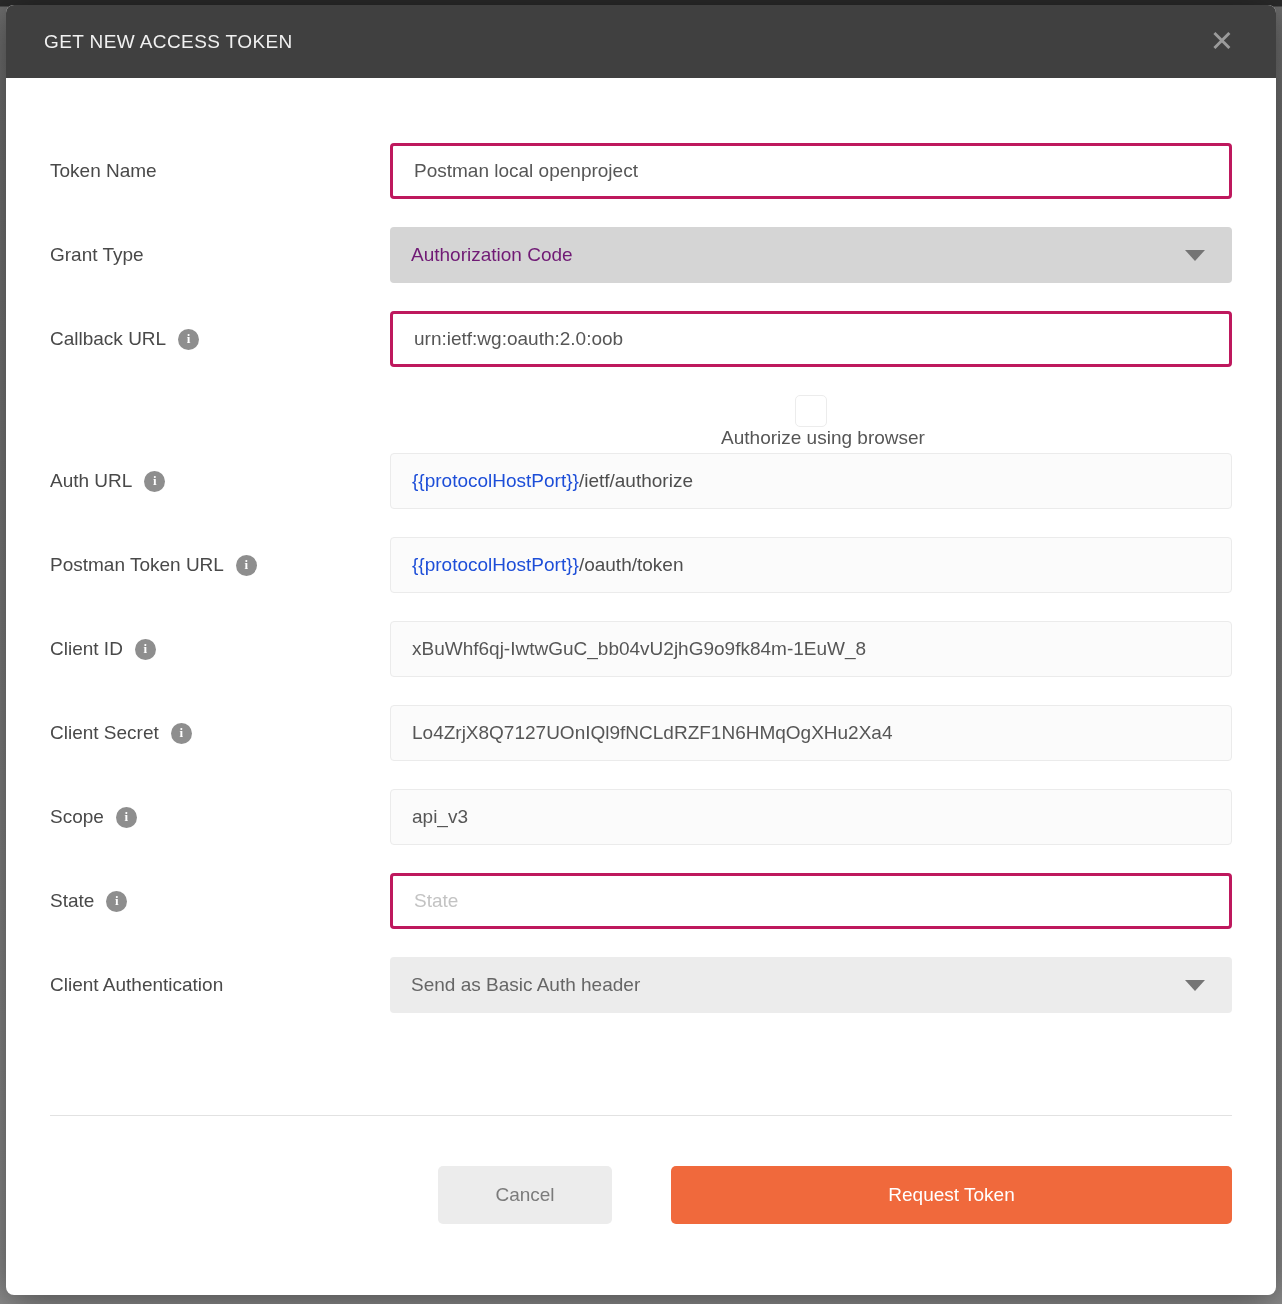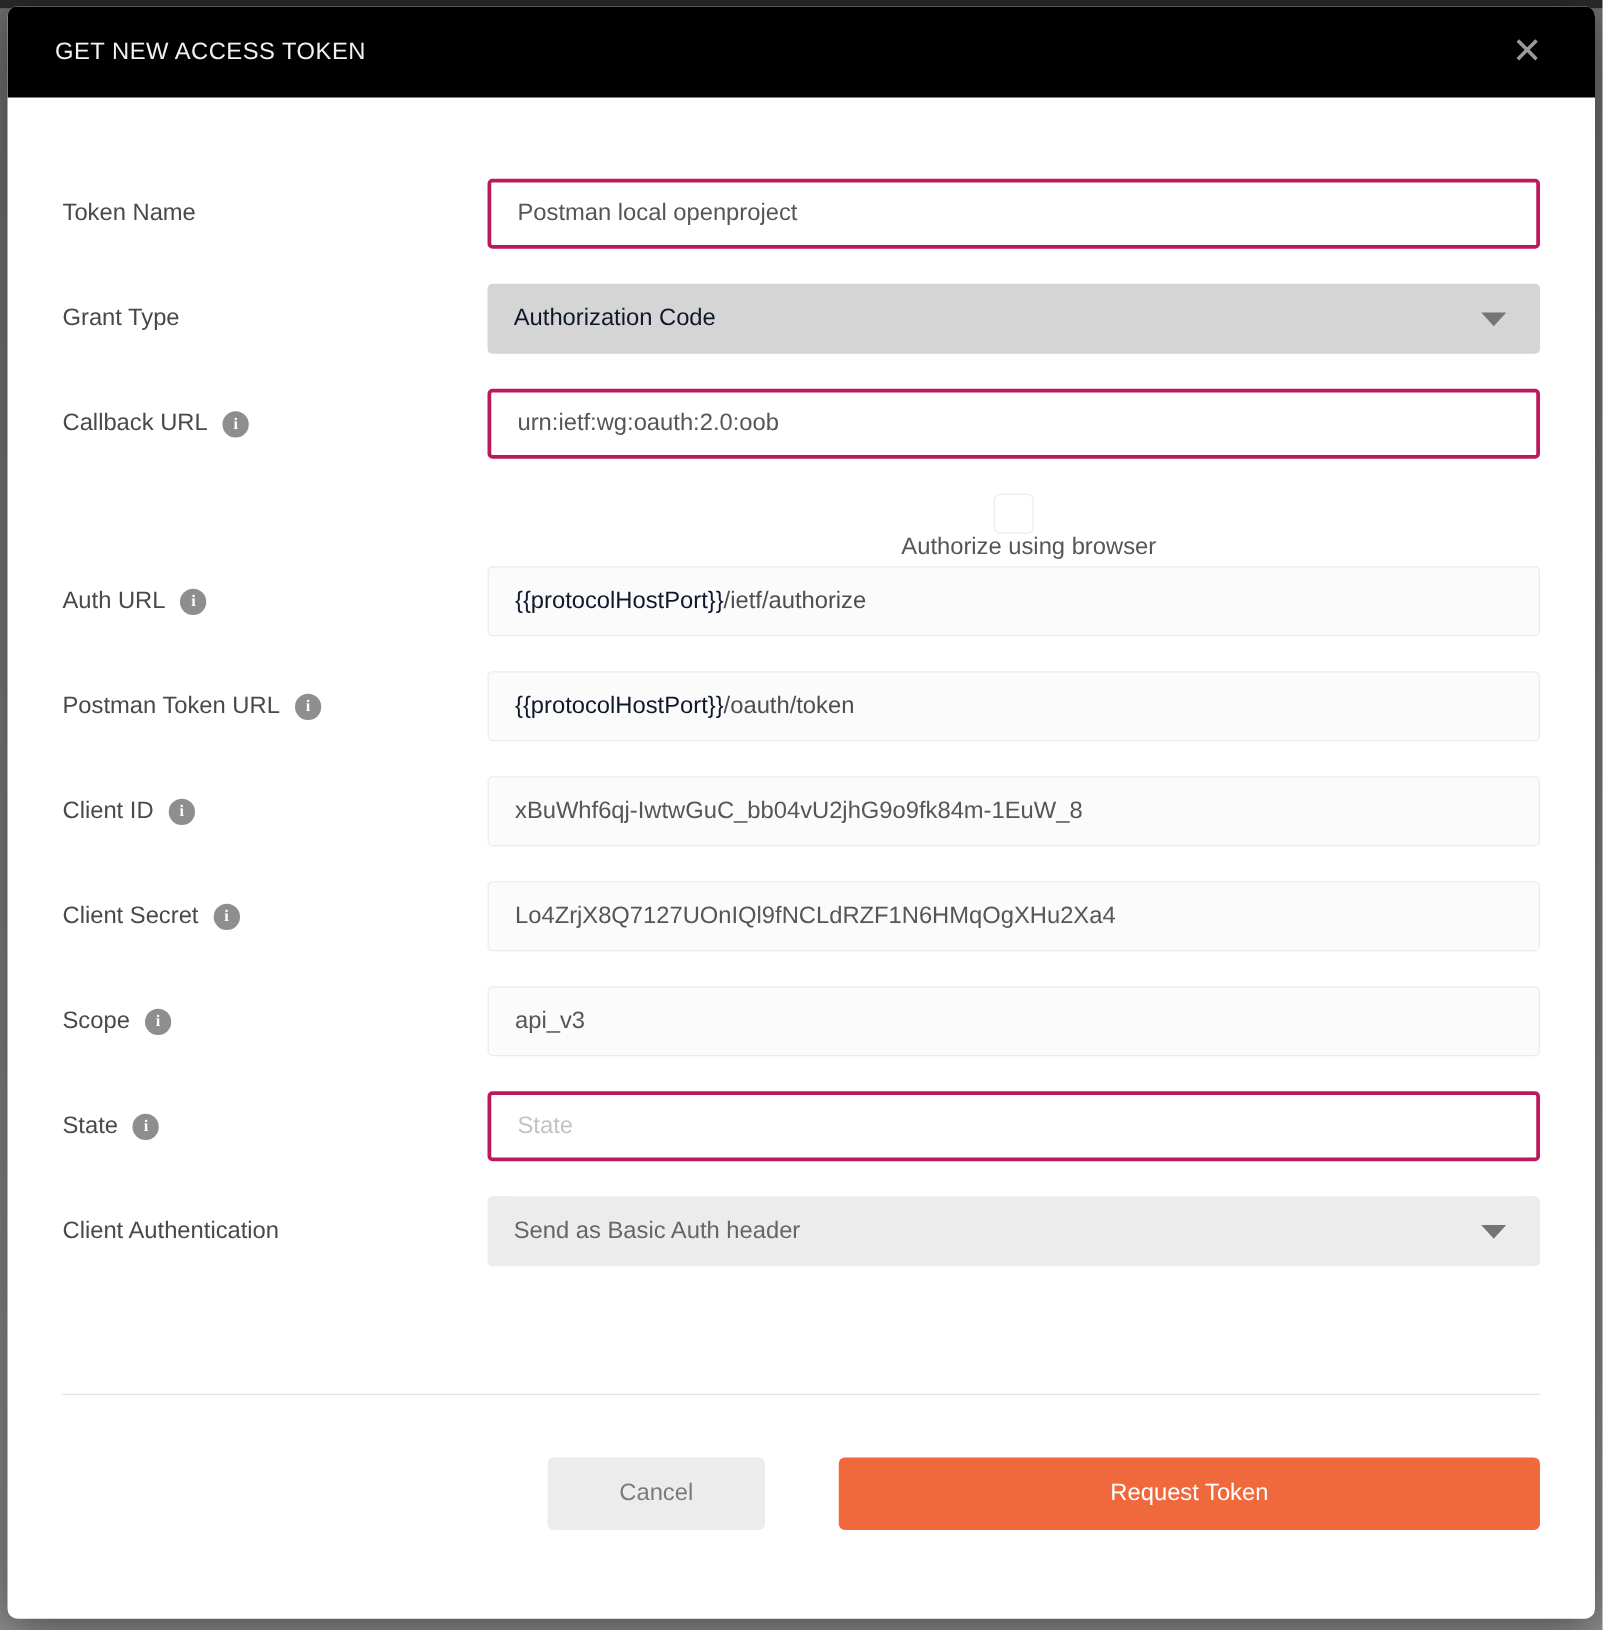--- a/index.html
+++ b/index.html
@@ -8,21 +8,21 @@
     font-family:"Liberation Sans", sans-serif;
     background:linear-gradient(to bottom, #2b2b2b 0px, #2b2b2b 6px, #6f6f6f 7px, #8f8f8f 100%);
     position:relative;
   }
   .modal {
     position:absolute; left:6px; right:6px; top:5px; height:1290px;
     background:#ffffff; border-radius:8px; overflow:hidden;
     box-shadow:0 6px 40px rgba(0,0,0,.5);
   }
   .modal-header {
-    background:#000000; height:73px;
+    background:#404040; height:73px;
     display:flex; align-items:center; justify-content:space-between;
     padding:0 38px;
   }
   .modal-title { color:#f1f1f1; font-size:19px; letter-spacing:.4px; font-weight:400; }
   .close-btn {
     color:#9b9b9b; font-size:29px; line-height:1; cursor:pointer; font-weight:300;
     padding:2px 4px;
   }
   .modal-body { padding:65px 44px 43px 44px; }
   .row { display:flex; align-items:center; margin-bottom:28px; }
@@ -35,28 +35,28 @@
     margin-left:12px; font-family:"Liberation Serif", serif; cursor:pointer;
     flex:none;
   }
   .field {
     flex:1; height:56px; border-radius:4px;
     display:flex; align-items:center; padding:0 21px;
     font-size:19px; color:#565656; white-space:nowrap; overflow:hidden;
   }
   .field-white { background:#ffffff; border:3px solid #be185d; }
   .field-soft  { background:#fbfbfb; border:1px solid #ebebeb; }
-  .select-dark  { background:#d5d5d5; color:#0f172a; justify-content:space-between; cursor:pointer;gap:37px; }
+  .select-dark  { background:#d5d5d5; color:#701a75; justify-content:space-between; cursor:pointer;gap:37px; }
   .select-light { background:#ececec; color:#666666; justify-content:space-between; cursor:pointer; }
   .tri-down {
     width:0; height:0; flex:none; margin-right:6px;
     border-left:10px solid transparent; border-right:10px solid transparent;
     border-top:11px solid #757575;
   }
-  .var-token { color:#0f172a; }
+  .var-token { color:#1d4ed8; }
   .var-rest  { color:#4e4e4e; }
   input.field { outline:none; width:100%; }
   input.field::placeholder { color:#c3c3c3; opacity:1; }
   .checkbox-row {
     margin-left:340px; display:flex; align-items:center;
     height:32px; margin-bottom:26px;flex-direction:column;
   }
   .checkbox {
     width:32px; height:32px; background:#ffffff;
     border:1px solid #ececec; border-radius:5px; cursor:pointer; flex:none;

